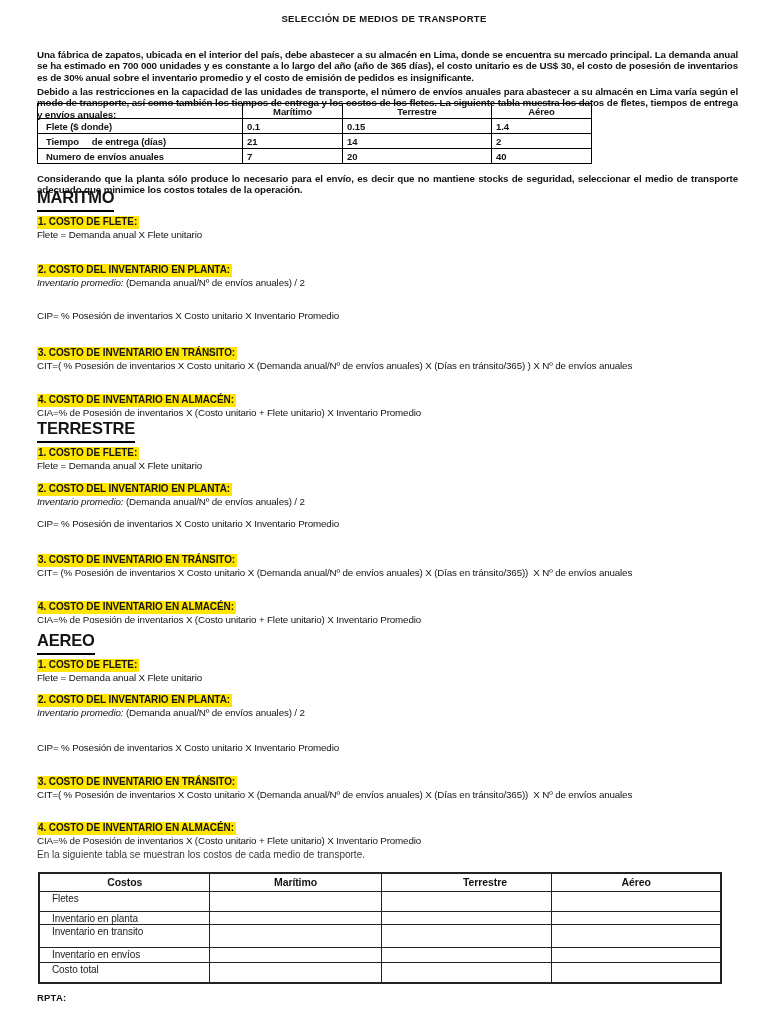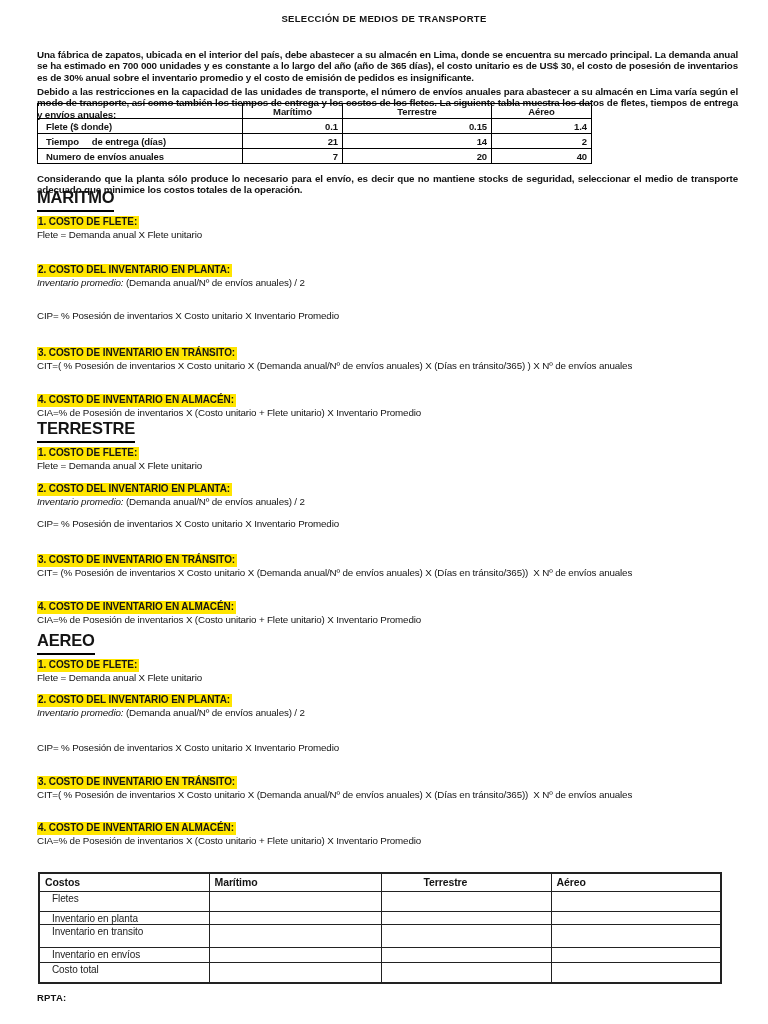--- a/index.html
+++ b/index.html
@@ -19,21 +19,21 @@
   }
   
   table{border-collapse:collapse;table-layout:fixed;}
   .t1{left:37px;top:103px;width:554px;border:1.5px solid #000;}
   .t1 th,.t1 td{
     border:1px solid #000;font-size:9.5px;font-weight:bold;
     padding:0 4px;height:14px;letter-spacing:-0.1px;
   }
   .t1 th{text-align:center;}
   .t1 td.lbl{text-align:left;padding-left:8px;white-space:pre-wrap;}
-  .t1 td.val{text-align:right;}
+  .t1 td.val{text-align:left;}
   
   .sec{left:37px;width:714px;}
   .sec h2{margin:0 0 2px 0;font-size:16.5px;letter-spacing:-0.2px;line-height:17px;}
   .sec h2 span{display:inline-block;border-bottom:2px solid #000;padding-bottom:4px;}
   .hl-row{line-height:12px;}
   .hl{
     display:inline-block;background:var(--hl,#ffe500);
     font-size:10px;font-weight:bold;padding:0 2px 1px 1px;letter-spacing:-0.1px;
   }
   .formula{
@@ -44,21 +44,21 @@
   .s0 .r2{margin-top:21px}.s0 .r-cip{margin-top:22px}.s0 .r3{margin-top:23px}.s0 .r4{margin-top:21px}
   .s1 .r2{margin-top:9px} .s1 .r-cip{margin-top:11px}.s1 .r3{margin-top:22px}.s1 .r4{margin-top:21px}
   .s2 .r2{margin-top:8px} .s2 .r-cip{margin-top:24px}.s2 .r3{margin-top:20px}.s2 .r4{margin-top:20px}
   
   .costs-intro{
     left:37px;top:849px;width:700px;font-size:10px;font-weight:normal;color:#3a3a3a;
   }
   .t2{left:38px;top:872px;width:682px;border:2px solid #222;}
   .t2 th,.t2 td{border:1px solid #222;vertical-align:top;letter-spacing:-0.1px;}
   .t2 th{
-    font-size:10.5px;font-weight:bold;text-align:left;
+    font-size:10.5px;font-weight:bold;text-align:center;
     padding:2px 4px 1px 5px;height:14px;border-bottom:1.5px solid #222;
   }
   .t2 th.c-terrestre{padding-left:42px;}
   .t2 td.lbl{font-size:10px;font-weight:normal;color:#222;padding:1px 4px 0 12px;}
   .rpta{left:37px;top:992px;font-size:9.5px;font-weight:bold;letter-spacing:0.2px;}
 </style>
 </head>
 <body>
 
 <div class="page">
@@ -137,20 +137,21 @@
     <p class="formula">Flete = Demanda anual X Flete unitario</p>
     <div class="hl-row r2"><span class="hl">2. COSTO DEL INVENTARIO EN PLANTA:</span></div>
     <p class="formula"><i>Inventario promedio:</i><span> (Demanda anual/Nº de envíos anuales) / 2</span></p>
     <p class="formula r-cip">CIP= % Posesión de inventarios X Costo unitario X Inventario Promedio</p>
     <div class="hl-row r3"><span class="hl">3. COSTO DE INVENTARIO EN TRÁNSITO:</span></div>
     <p class="formula">CIT=( % Posesión de inventarios X Costo unitario X (Demanda anual/Nº de envíos anuales) X (Días en tránsito/365))  X Nº de envíos anuales</p>
     <div class="hl-row r4"><span class="hl">4. COSTO DE INVENTARIO EN ALMACÉN:</span></div>
     <p class="formula">CIA=% de Posesión de inventarios X (Costo unitario + Flete unitario) X Inventario Promedio</p>
   </div>
 
+  <div class="abs costs-intro">En la siguiente tabla se muestran los costos de cada medio de transporte.</div>
 
   <table class="abs t2">
     <colgroup>
         <col style="width:170px">
         <col style="width:172px">
         <col style="width:170px">
         <col style="width:170px">
       </colgroup>
     <tbody>
         <tr>

